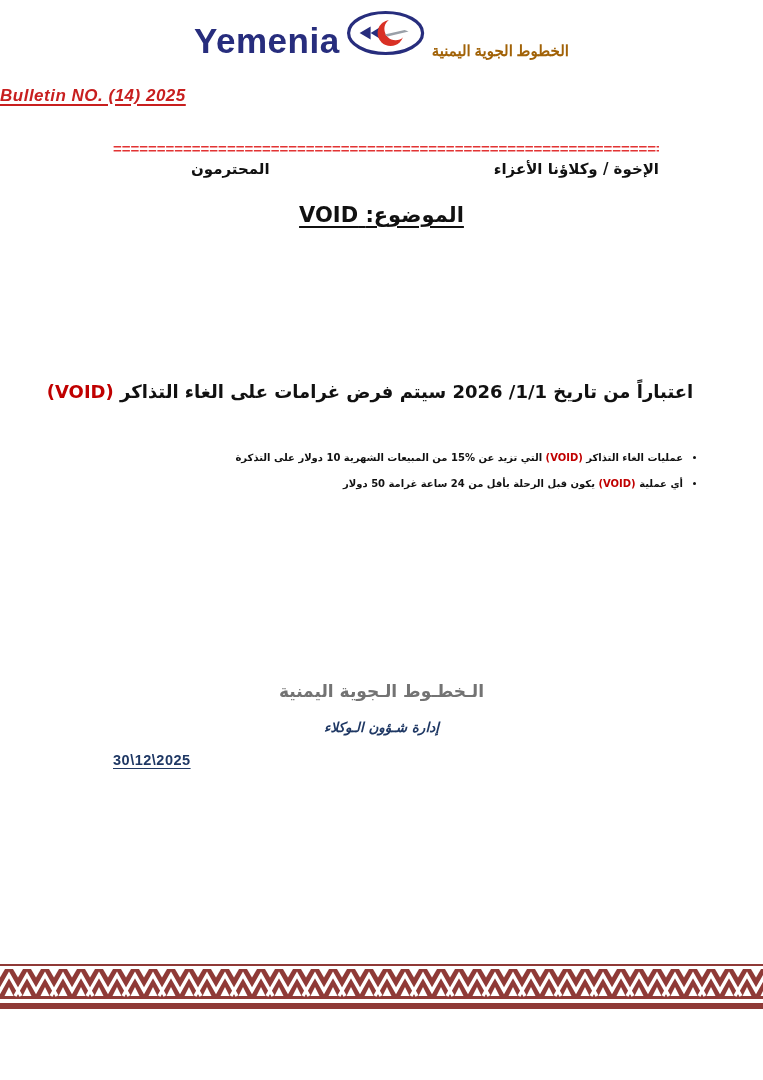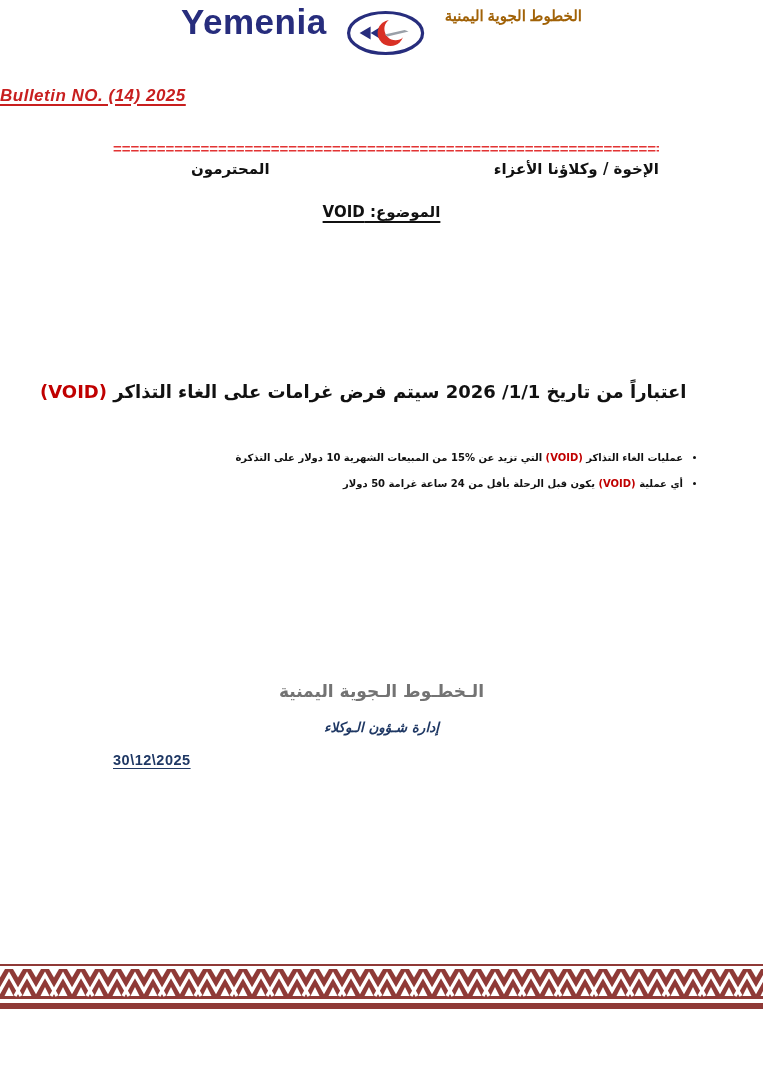--- a/index.html
+++ b/index.html
@@ -5,21 +5,21 @@
   html,body{margin:0;padding:0;background:#e8e8e8;}
   .page{
     position:relative;width:763px;height:1080px;margin:0 auto;
     background:#ffffff;overflow:hidden;
     font-family:"Liberation Sans","DejaVu Sans",sans-serif;
     color:#111;
   }
   
   .logo-row{
     position:absolute;top:4px;left:50%;transform:translateX(-50%);
-    display:flex;align-items:flex-start;gap:18px;white-space:nowrap;
+    display:flex;align-items:flex-end;gap:5px;white-space:nowrap;
   }
   .logo-en{text-align:center;}
   .logo-en .brand{
     font-size:35px;font-weight:800;color:#272d7d;letter-spacing:.5px;
     line-height:1.05;
   }
   .logo-en .tagline{
     font-size:20px;font-weight:500;color:#272d7d;letter-spacing:2px;margin-top:3px;
   }
   .logo-emblem{margin-top:6px;}
@@ -49,29 +49,29 @@
     position:absolute;top:160px;left:113px;width:546px;
     display:flex;justify-content:space-between;align-items:flex-start;
     direction:rtl;padding-left:0;box-sizing:border-box;
     font-size:15px;font-weight:700;
     font-family:"DejaVu Sans",sans-serif;
   }
   .greeting .left-word{margin-left:78px;}
   
   .subject{
     position:absolute;top:203px;left:0;right:0;text-align:center;direction:rtl;
-    font-size:15px;font-weight:800;
+    font-size:21px;font-weight:800;
     font-family:"DejaVu Sans",sans-serif;
   }
   .subject .inner{
     text-decoration:underline;text-underline-offset:4px;text-decoration-thickness:1.5px;
   }
   
   .statement{
-    position:absolute;top:381px;right:63px;left:40px;direction:rtl;text-align:left;
+    position:absolute;top:381px;right:63px;left:40px;direction:rtl;text-align:center;
     font-size:18px;font-weight:800;white-space:nowrap;
     font-family:"DejaVu Sans",sans-serif;
   }
   
   .bullets{
     position:absolute;top:450px;right:58px;left:20px;direction:rtl;
     font-size:10px;font-weight:700;
     font-family:"DejaVu Sans",sans-serif;
   }
   .bullets ul{margin:0;padding:0 22px 0 0;list-style:disc;}

